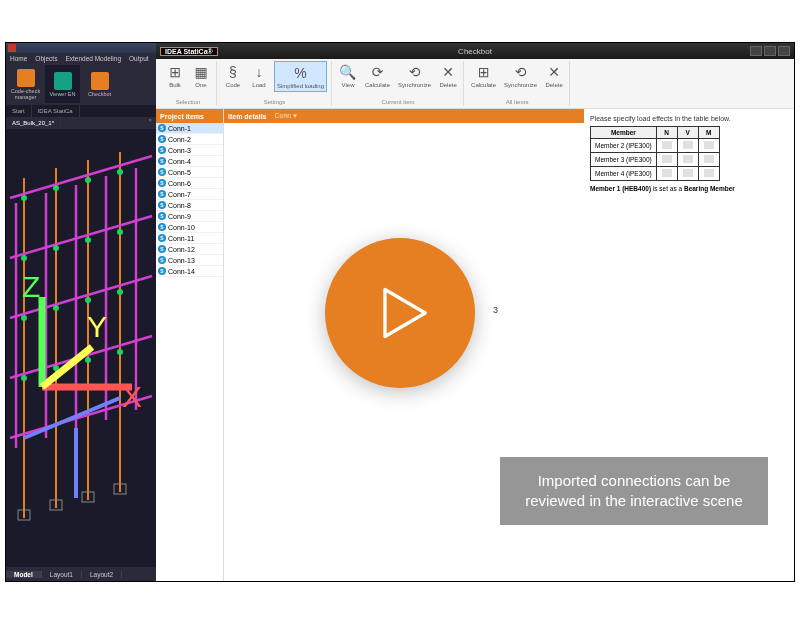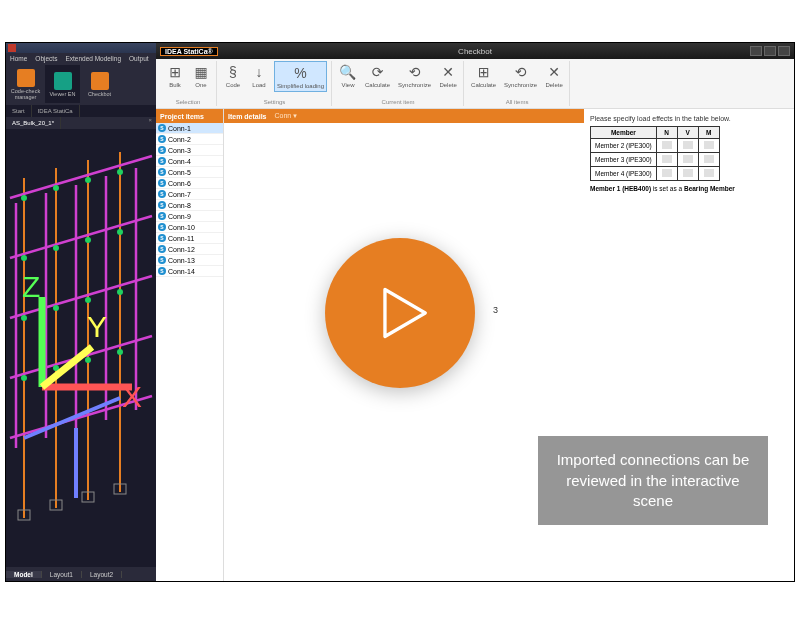--- a/index.html
+++ b/index.html
@@ -54,21 +54,21 @@
 
 .right-panel{width:210px;background:#fff;padding:6px;font-size:7px}
 .rp-text{margin-bottom:4px;color:#333}
 .load-table{border-collapse:collapse;font-size:6.5px}
 .load-table th,.load-table td{border:1px solid #333;padding:2px 4px;text-align:center}
 .load-table th{background:#f0f0f0;font-weight:bold}
 .mini-ico{display:inline-block;width:10px;height:8px;background:#e0e0e0;margin:0 1px}
 .bearing-note{margin-top:4px;font-size:6.5px}
 .bearing-note b{font-weight:bold}
 
-.caption-box{position:absolute;right:32px;bottom:100px;width:230px;background:#969696;color:#fff;padding:14px 12px;font-size:15px;text-align:center;line-height:1.35}
+.caption-box{position:absolute;right:32px;bottom:100px;width:268px;background:#969696;color:#fff;padding:14px 12px;font-size:15px;text-align:center;line-height:1.35}
 
 .play-btn{position:absolute;left:50%;top:50%;transform:translate(-50%,-50%);width:150px;height:150px;border-radius:50%;background:#e67e22;display:flex;align-items:center;justify-content:center;box-shadow:0 4px 20px rgba(0,0,0,.25);cursor:pointer}
 .play-btn svg{width:56px;height:56px;margin-left:8px}
 .small-3{position:absolute;left:493px;top:305px;font-size:9px;color:#333}
 </style>
 </head>
 <body>
 
 <div class="frame">
 

